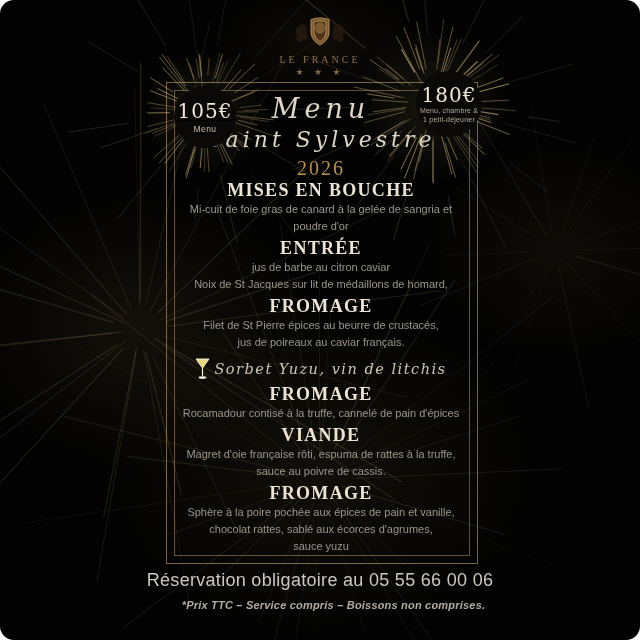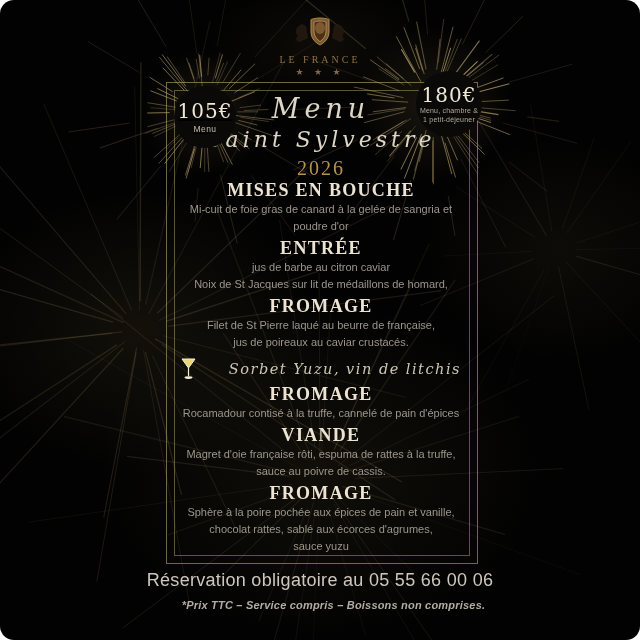--- a/index.html
+++ b/index.html
@@ -41,21 +41,21 @@
   .title-block{left:166px;top:94px;width:310px;text-align:center;}
   .script{font-family:"DejaVu Serif",serif;font-style:italic;color:#ddd5c5;}
   .title-line1{font-size:27px;letter-spacing:5px;line-height:30px;}
   .title-line2{font-size:22px;letter-spacing:4px;line-height:28px;margin-top:2px;}
   .title-year{font-family:"Liberation Serif",serif;font-size:20px;letter-spacing:2px;color:#b8914d;margin-top:3px;}
 
   
   .sections{left:181px;top:183px;width:280px;height:372px;display:flex;flex-direction:column;justify-content:space-between;text-align:center;}
   .course-heading{font-family:"Liberation Serif",serif;font-weight:bold;font-size:18px;letter-spacing:1.3px;color:#ece3d2;line-height:15px;margin-bottom:3px;}
   .course-line{font-size:11px;color:#9c968c;line-height:17px;}
-  .intermezzo{display:flex;align-items:center;justify-content:space-between;gap:4px;height:24px;}
+  .intermezzo{display:flex;align-items:center;justify-content:center;gap:4px;height:24px;}
   .intermezzo-text{font-family:"DejaVu Serif",serif;font-style:italic;font-size:14.5px;letter-spacing:1.5px;color:#cfc7b5;}
 
   
   .footer{left:0;top:570px;width:640px;text-align:center;}
   .reservation{font-size:18px;color:#cdc7bd;letter-spacing:0.3px;}
   .notice{font-size:11px;font-style:italic;font-weight:bold;color:#b2aca2;margin-top:8px;letter-spacing:0.2px;margin-left:27px;}
 </style>
 </head>
 <body>
 
@@ -325,22 +325,22 @@
     <div class="course-heading">ENTRÉE</div>
     <div class="course-lines">
           <div class="course-line">jus de barbe au citron caviar</div>
           <div class="course-line">Noix de St Jacques sur lit de médaillons de homard,</div>
         </div>
   </div>
 
   <div class="course">
     <div class="course-heading">FROMAGE</div>
     <div class="course-lines">
-          <div class="course-line">Filet de St Pierre laqué au beurre de française,</div>
-          <div class="course-line">jus de poireaux au caviar crustacés.</div>
+          <div class="course-line">Filet de St Pierre épices au beurre de crustacés,</div>
+          <div class="course-line">jus de poireaux au caviar français.</div>
         </div>
   </div>
 
   <div class="intermezzo">
     <svg width="15" height="22" viewBox="0 0 15 22">
       <polygon points="1,1 14,1 7.5,10" fill="#e9d878" stroke="#f3eedb" stroke-width="1"></polygon>
       <line x1="7.5" y1="10" x2="7.5" y2="18" stroke="#f3eedb" stroke-width="1.2"></line>
       <ellipse cx="7.5" cy="19.6" rx="4" ry="1.4" fill="#f3eedb"></ellipse>
     </svg>
     <span class="intermezzo-text">Sorbet Yuzu, vin de litchis</span>

